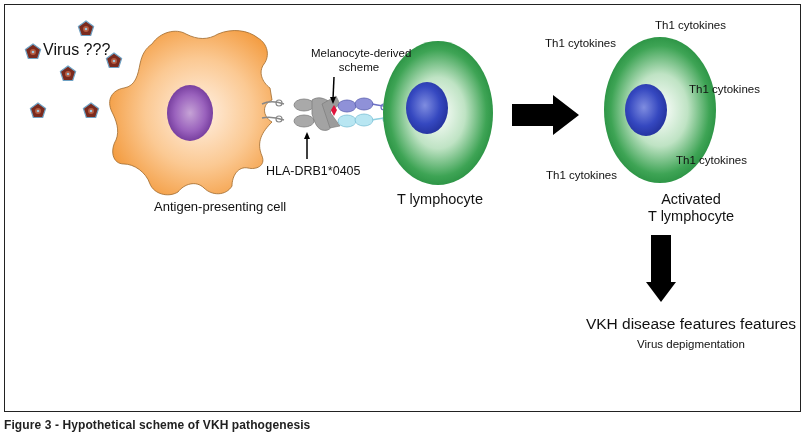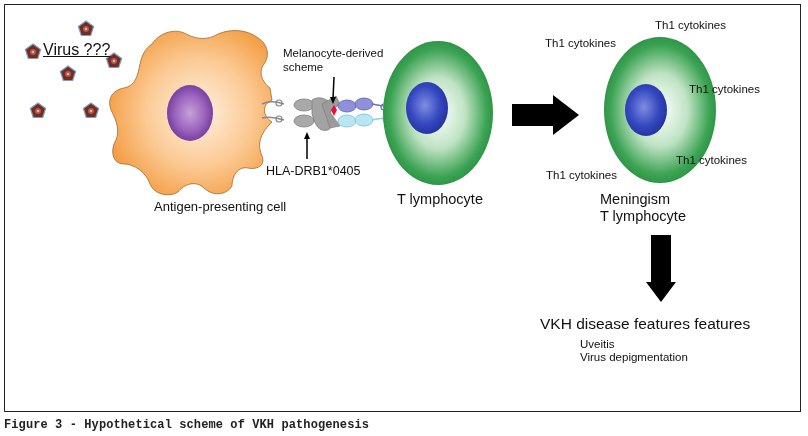--- a/index.html
+++ b/index.html
@@ -1,21 +1,21 @@
 <!DOCTYPE html>
 <html><head>
 <meta charset="utf-8">
 <style>
   html, body { margin:0; padding:0; background:#fff; }
   body { width:808px; height:436px; position:relative; overflow:hidden; font-family:"Liberation Sans", sans-serif; }
   #frame { position:absolute; left:4px; top:4px; width:797px; height:408px; border:1.5px solid #222; box-sizing:border-box; }
   svg#fig { position:absolute; left:0; top:0; }
   .lbl { position:absolute; color:#111; font-family:"Liberation Sans", sans-serif; white-space:nowrap; }
-  .caption { position:absolute; left:4px; top:418px; font-size:12px; font-weight:bold; color:#222; font-family:Liberation Mono, monospace; letter-spacing:0.1px; }
-  .center { text-align:left; }
+  .caption { position:absolute; left:4px; top:418px; font-size:12px; font-weight:bold; color:#222; font-family:Liberation Sans, sans-serif; letter-spacing:0.1px; }
+  .center { text-align:center;margin-left:28px; }
 </style>
 </head>
 <body>
 
 <div id="frame"></div>
 
 <svg id="fig" width="808" height="436">
   <defs>
     <radialGradient id="apcGrad" cx="0.55" cy="0.5" r="0.6">
       <stop offset="0" stop-color="#fff1e4"></stop>
@@ -91,39 +91,38 @@
   <polygon points="512,104 553,104 553,95 579,115 553,135 553,126 512,126" fill="#000"></polygon>
 
   <g>
     <ellipse cx="660" cy="110" rx="56" ry="73" fill="url(#tGrad)"></ellipse>
     <ellipse cx="646" cy="110" rx="21" ry="26" fill="url(#tNuc)"></ellipse>
   </g>
 
   <polygon points="651,235 671,235 671,282 676,282 661,302 646,282 651,282" fill="#000"></polygon>
 </svg>
 
-<div class="lbl" style="left:43px;top:41px;font-size:16px;text-decoration:underline;">Virus ???</div>
+<div class="lbl" style="left:43px;top:41px;font-size:16px;">Virus ???</div>
 <div class="lbl center" style="left:283px;top:46px;width:96px;font-size:11.5px;line-height:14px;">
   <div>Melanocyte-derived</div>
   <div>scheme</div>
 </div>
 <div class="lbl" style="left:266px;top:164px;font-size:12.5px;text-align:right;">HLA-DRB1*0405</div>
 <div class="lbl" style="left:115px;top:199px;font-size:13px;margin-left:39px;">Antigen-presenting cell</div>
 <div class="lbl" style="left:397px;top:191px;font-size:14.5px;">T lymphocyte</div>
 
 <div class="lbl" style="left:655px;top:19px;font-size:11.5px;">Th1 cytokines</div>
 <div class="lbl" style="left:545px;top:37px;font-size:11.5px;">Th1 cytokines</div>
 <div class="lbl" style="left:689px;top:83px;font-size:11.5px;">Th1 cytokines</div>
 <div class="lbl" style="left:676px;top:154px;font-size:11.5px;">Th1 cytokines</div>
 <div class="lbl" style="left:546px;top:169px;font-size:11.5px;">Th1 cytokines</div>
 
 <div class="lbl center" style="left:600px;top:191px;width:126px;font-size:14.5px;line-height:17px;">
-  <div>Meningism</div>
+  <div>Activated</div>
   <div>T lymphocyte</div>
 </div>
 
 <div class="lbl center" style="left:540px;top:315px;width:246px;font-size:15.5px;">VKH disease features features</div>
 <div class="lbl center" style="left:580px;top:338px;width:166px;font-size:11.5px;line-height:13px;">
-  <div>Uveitis</div>
   <div>Virus depigmentation</div>
 </div>
 
 <div class="caption">Figure 3 - Hypothetical scheme of VKH pathogenesis</div>
 
 </body></html>

